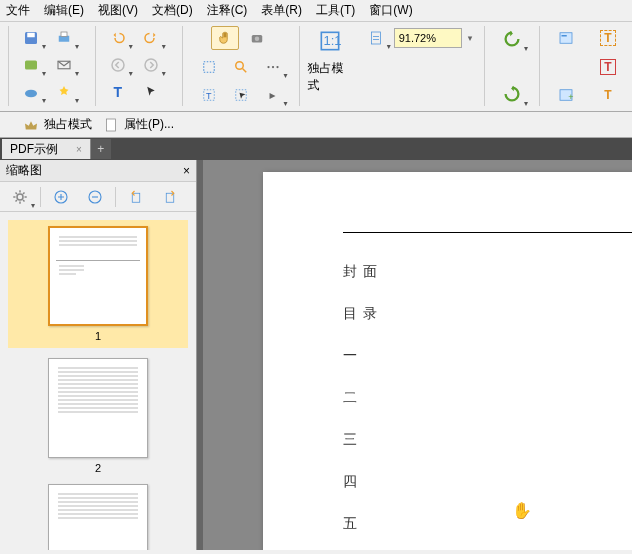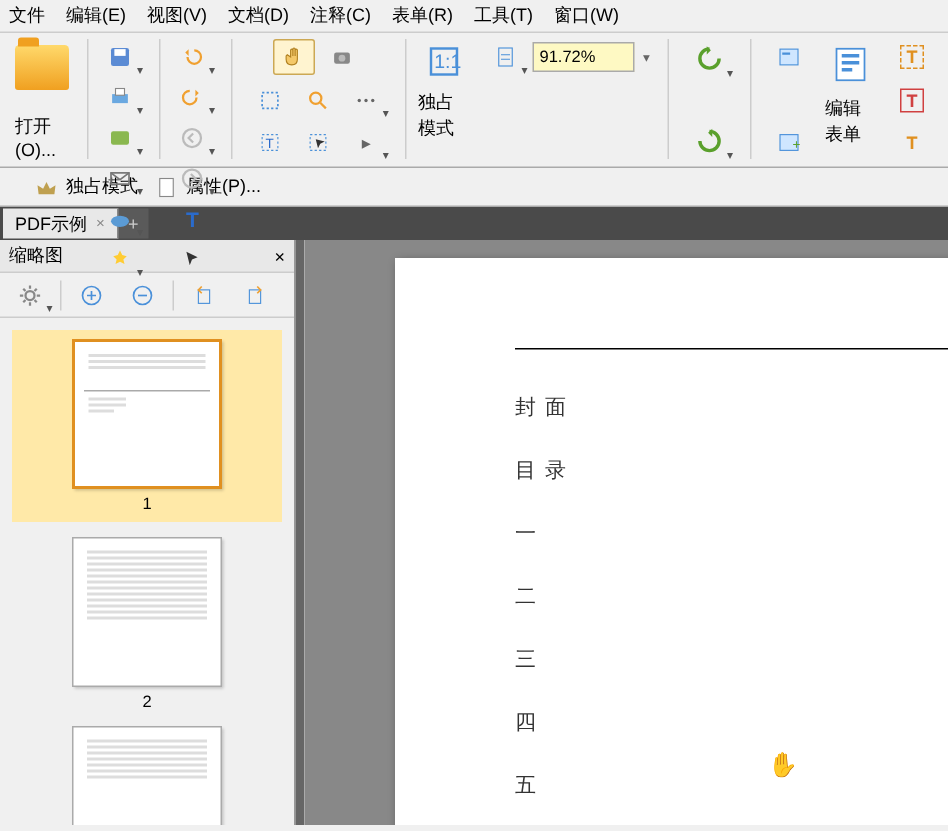--- a/index.html
+++ b/index.html
@@ -18,21 +18,21 @@
 .mini-btn { width:28px; height:24px; display:flex; align-items:center; justify-content:center; border-radius:2px; cursor:pointer; position:relative; }
 .mini-btn.dd:after { content:"▾"; font-size:8px; color:#555; position:absolute; right:-1px; bottom:-1px; }
 .sep { width:1px; background:#ccc; height:80px; margin:0 2px; }
 .lblgroup { display:flex; flex-direction:column; align-items:center; gap:4px; }
 .rowbtns { display:flex; gap:4px; align-items:center; }
 
 .subbar { background:#f0f0f0; height:26px; display:flex; align-items:center; padding:2px 22px; gap:10px; border-bottom:1px solid #aaa; }
 .sub-item { display:flex; align-items:center; gap:4px; cursor:pointer; }
 
 .tabstrip { background:#4a4a4a; height:22px; display:flex; align-items:center; padding-left:2px; }
-.tab { background:#e8e8e8; height:20px; padding:2px 8px; display:flex; align-items:center; gap:6px; font-size:11px; border-right:1px solid #888; }
+.tab { background:#e8e8e8; height:20px; padding:2px 8px; display:flex; align-items:center; gap:18px; font-size:11px; border-right:1px solid #888; }
 .tab .x { color:#888; cursor:pointer; font-size:10px; }
 .tab-add { width:20px; height:20px; background:#5a5a5a; color:#ccc; display:flex; align-items:center; justify-content:center; cursor:pointer; }
 
 .workspace { display:flex; height:390px; }
 .sidepanel { width:197px; background:#f0f0f0; border-right:1px solid #999; display:flex; flex-direction:column; }
 .panel-hdr { height:22px; background:#e8e8e8; border-bottom:1px solid #ccc; display:flex; align-items:center; justify-content:space-between; padding:0 6px; font-size:11px; }
 .panel-tools { height:30px; border-bottom:1px solid #ccc; display:flex; align-items:center; padding:0 6px; gap:6px; }
 .thumbs { flex:1; overflow-y:auto; padding:8px; background:#f0f0f0; position:relative; }
 .thumbs::-webkit-scrollbar { width:16px; }
 .thumbs::-webkit-scrollbar-track { background:#e0e0e0; }
@@ -67,24 +67,20 @@
   <span>编辑(E)</span>
   <span>视图(V)</span>
   <span>文档(D)</span>
   <span>注释(C)</span>
   <span>表单(R)</span>
   <span>工具(T)</span>
   <span>窗口(W)</span>
 </div>
 
 <div class="toolbar">
-  <div class="tgroup big-open">
-    <div class="folder-icn"></div>
-    <span class="lbl">打开(O)...</span>
-  </div>
   <div class="sep"></div>
 
   <div class="mini-grid" style="width:76px">
     <div class="mini-btn dd">
         <svg class="isvg" viewBox="0 0 24 24">
           <rect x="4" y="4" width="16" height="16" fill="#5b8bd4" rx="2"></rect>
           <rect x="7" y="5" width="10" height="6" fill="#fff"></rect>
         </svg>
       </div>
     <div class="mini-btn dd">
@@ -255,31 +251,20 @@
         </svg>
       </div>
     <div class="mini-btn">
         <svg class="isvg" viewBox="0 0 24 24">
           <rect x="4" y="5" width="16" height="14" fill="#cfe6ff" stroke="#4a90d9"></rect>
           <text x="15" y="18" font-size="10" fill="#5aa02c">+</text>
         </svg>
       </div>
   </div>
 
-  <div class="lblgroup">
-    <div class="mini-btn" style="width:34px;height:34px">
-        <svg viewBox="0 0 24 24" width="28" height="28">
-          <rect x="4" y="3" width="16" height="18" fill="#fff" stroke="#4a90d9"></rect>
-          <rect x="7" y="6" width="10" height="2" fill="#4a90d9"></rect>
-          <rect x="7" y="10" width="10" height="2" fill="#4a90d9"></rect>
-          <rect x="7" y="14" width="6" height="2" fill="#4a90d9"></rect>
-        </svg>
-      </div>
-    <span>编辑表单</span>
-  </div>
 
   <div class="tgroup" style="gap:4px">
     <div class="mini-btn">
         <span style="border:1px dashed #e09020;color:#e09020;padding:0 3px;font-weight:bold">T</span>
       </div>
     <div class="mini-btn">
         <span style="border:1px solid #d04040;color:#d04040;padding:0 3px;font-weight:bold">T</span>
       </div>
     <div class="mini-btn">
         <span style="color:#e09020;font-weight:bold">T</span>

